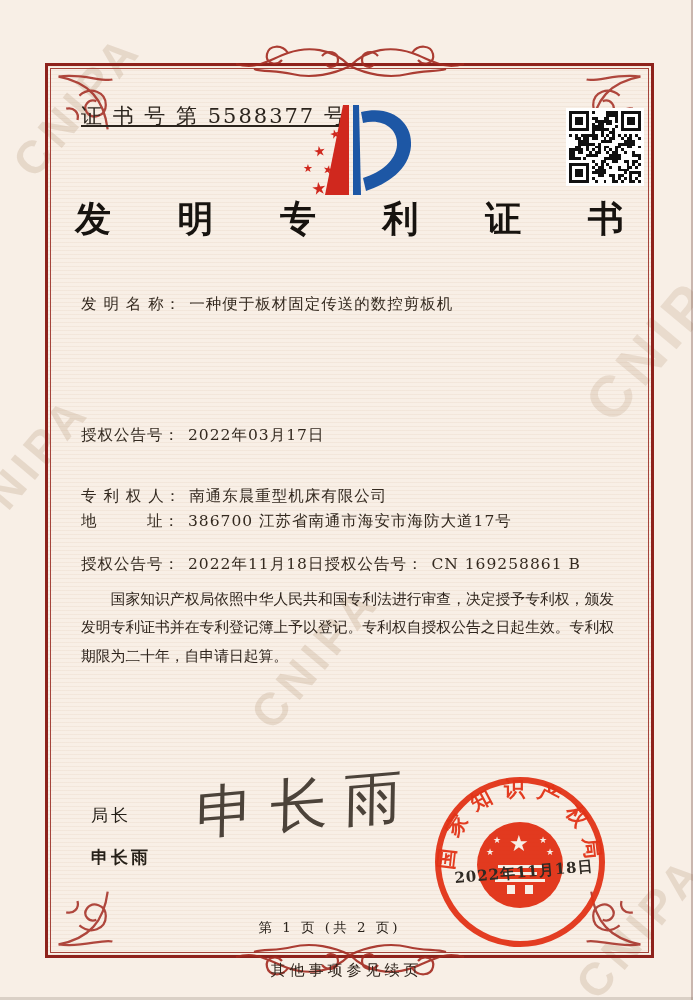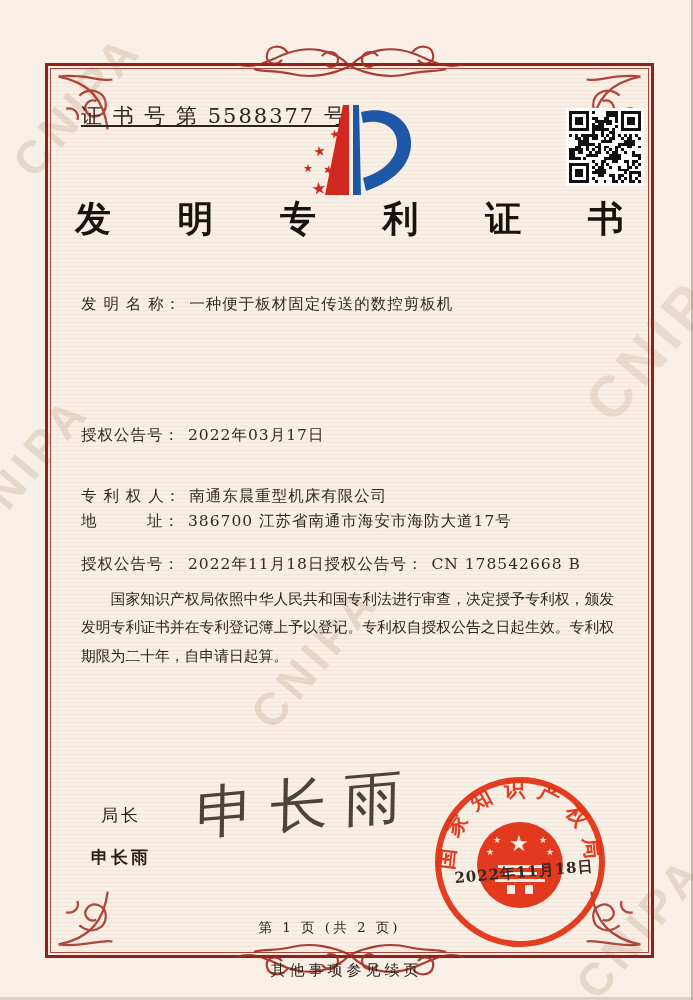--- a/index.html
+++ b/index.html
@@ -53,21 +53,21 @@
     position:absolute; left:33px; white-space:nowrap;
     font-size:15.5px; letter-spacing:1px; color:#33291f;
   }
   .row .val{margin-left:8px;}
   .grantrow .part2{}
   .body-text{
     position:absolute; left:33px; top:519px; width:542px;
     font-size:14.8px; line-height:1.92; color:#2e241c; text-align:justify;
   }
   .body-text p{margin:0 9px 2px 0; text-indent:2em;}
-  .signer{position:absolute; left:43px; top:738px; font-size:17px; letter-spacing:3px; color:#262018;text-align:center;}
+  .signer{position:absolute; left:43px; top:738px; font-size:17px; letter-spacing:3px; color:#262018;}
   .signer .name{margin-top:19px; font-weight:700;}
   .signature{
     position:absolute; left:148px; top:700px;
     font-size:58px; letter-spacing:16px; color:#3a3128;
     transform:rotate(-5deg) skewX(-6deg);
     font-family:"DejaVu Serif",serif; opacity:.9;
   }
   .seal{position:absolute; left:383px; top:707px; width:178px; height:178px;}
   .seal-date{
     position:absolute; left:386px; top:797px; width:180px;
@@ -388,21 +388,21 @@
     <div class="row" style="top:359px">
       <span class="lbl">授权公告号：</span><span class="val">2022年03月17日</span>
     </div>
     <div class="row" style="top:420px">
       <span class="lbl">专 利 权 人：</span><span class="val">南通东晨重型机床有限公司</span>
     </div>
     <div class="row" style="top:445px">
       <span class="lbl">地　　　址：</span><span class="val">386700 江苏省南通市海安市海防大道17号</span>
     </div>
     <div class="row grantrow" style="top:488px">
-      <span class="lbl">授权公告号：</span><span class="val">2022年11月18日</span><span class="lbl part2">授权公告号：</span><span class="val">CN 178542668 B</span>
+      <span class="lbl">授权公告号：</span><span class="val">2022年11月18日</span><span class="lbl part2">授权公告号：</span><span class="val">CN 169258861 B</span>
     </div>
 
     <div class="body-text">
       <p>国家知识产权局依照中华人民共和国专利法进行审查，决定授予专利权，颁发发明专利证书并在专利登记簿上予以登记。专利权自授权公告之日起生效。专利权期限为二十年，自申请日起算。</p>
     </div>
 
     <div class="signer">
       <div>局长</div>
       <div class="name">申长雨</div>
     </div>

